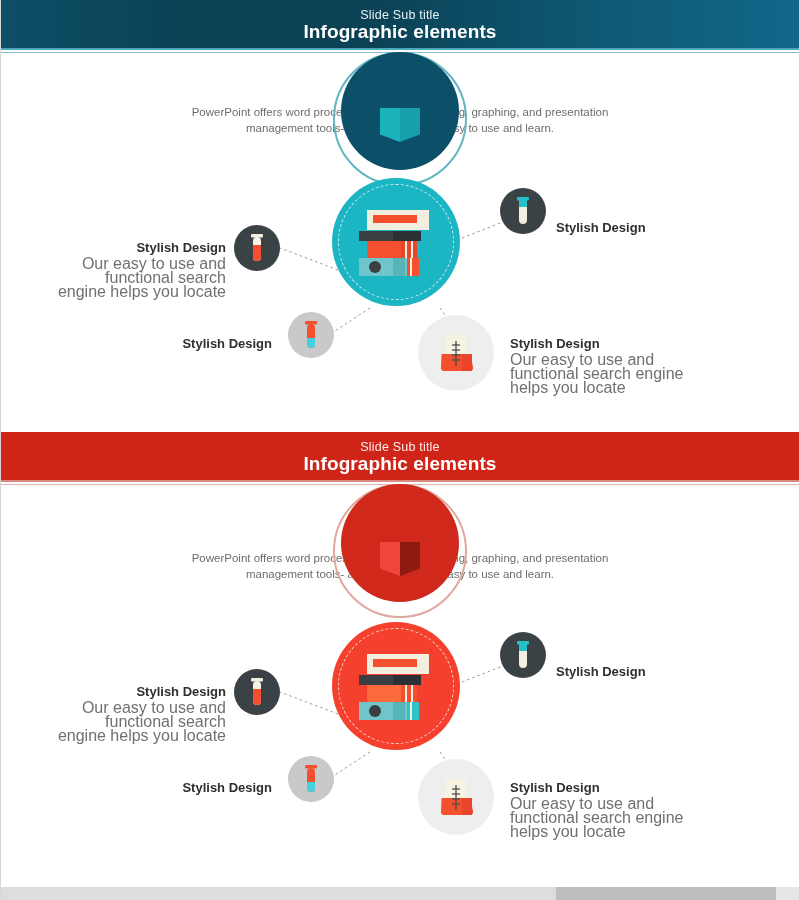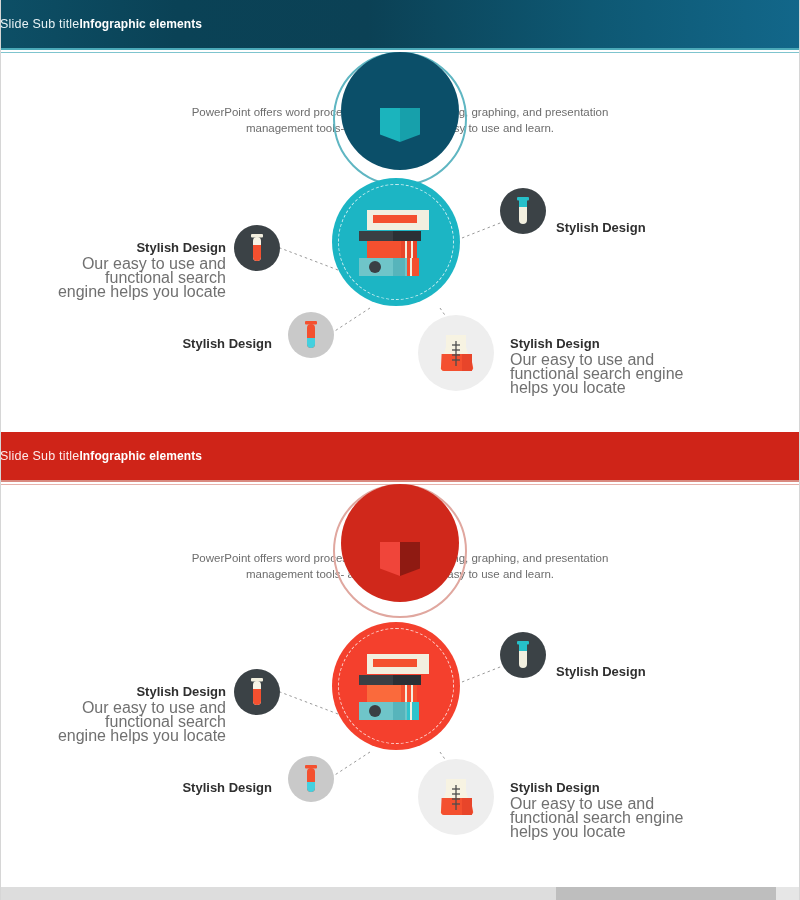--- a/index.html
+++ b/index.html
@@ -12,30 +12,30 @@
   .slide-teal{height:432px;}
   .slide-red{height:415px;}
 
   
   .banner{position:relative;width:800px;height:48px;}
   .banner-teal{background:linear-gradient(90deg,#0d4f66 0%,#0a4256 22%,#0b4155 46%,#0e5873 74%,#12678a 100%);}
   .banner-red{background:#cf2418;}
 
   .banner-text{
     position:absolute;left:0;top:0;width:800px;height:48px;
-    display:flex;flex-direction:row;align-items:center;
+    display:flex;flex-direction:column;align-items:center;justify-content:center;
     z-index:6;pointer-events:none;
   }
   .sub-title{
     font-size:12.5px;color:#e8f2f5;letter-spacing:.2px;line-height:14px;
     margin-bottom:1px;
   }
   .banner-red .sub-title,.slide-red .sub-title{color:#fdecea;}
   .main-title{
-    font-size:12px;font-weight:bold;color:#ffffff;letter-spacing:.1px;line-height:18px;
+    font-size:19px;font-weight:bold;color:#ffffff;letter-spacing:.1px;line-height:18px;
   }
 
   
   .bulge{
     position:absolute;left:50%;top:4px;transform:translateX(-50%);
     width:118px;height:118px;border-radius:50%;z-index:4;
   }
   .bulge-teal{background:#0b4f69;}
   .bulge-red{background:#d0281b;}
 

